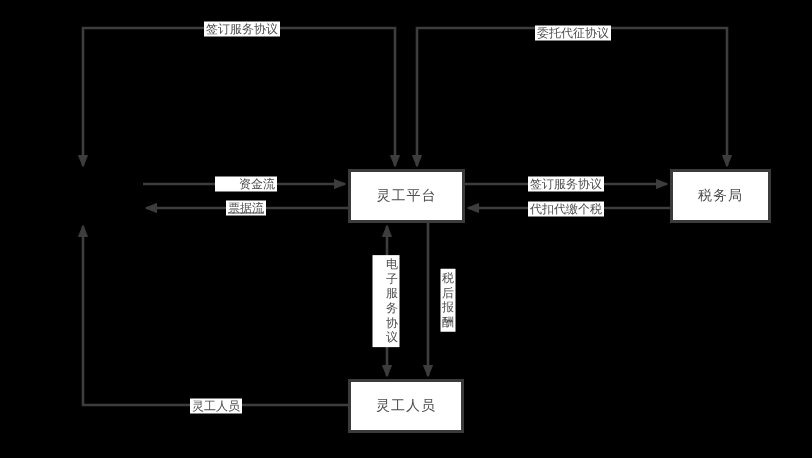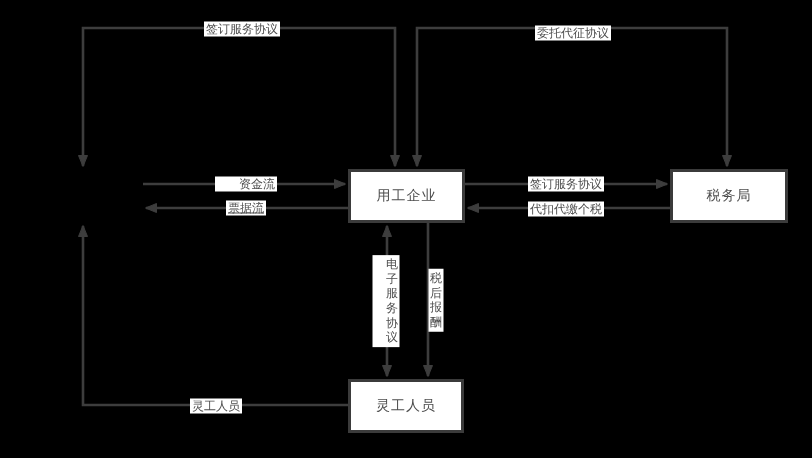--- a/index.html
+++ b/index.html
@@ -85,24 +85,24 @@
 
     <line x1="387" y1="226" x2="387" y2="376" marker-start="url(#arrow)" marker-end="url(#arrow)"></line>
 
     <line x1="428" y1="223" x2="428" y2="376" marker-end="url(#arrow)"></line>
 
     <polyline points="348,405 83,405 83,226" marker-end="url(#arrow)"></polyline>
   </svg>
 
 
   <div class="node" style="left:348px; top:169px; width:117px; height:54px;">
-    <span>用工企业</span>
+    <span>灵工平台</span>
   </div>
 
-  <div class="node" style="left:670px; top:169px; width:118px; height:54px;">
+  <div class="node" style="left:670px; top:169px; width:101px; height:54px;">
     <span>税务局</span>
   </div>
 
   <div class="node" style="left:348px; top:379px; width:116px; height:54px;justify-content:center;">
     <span>灵工人员</span>
   </div>
 
   <div class="edge-label" style="left:242px; top:29px;">签订服务协议</div>
 
   <div class="edge-label" style="left:573px; top:33px;">委托代征协议</div>
@@ -110,17 +110,17 @@
   <div class="edge-label" style="left:246px; top:184px;padding-left:24px;">资金流</div>
 
   <div class="edge-label" style="left:246px; top:208px;text-decoration:underline;">票据流</div>
 
   <div class="edge-label" style="left:566px; top:184px;">签订服务协议</div>
 
   <div class="edge-label" style="left:566px; top:209px;">代扣代缴个税</div>
 
   <div class="edge-label vertical" style="left:386px; top:301px;padding-left:12px;">电子服务协议</div>
 
-  <div class="edge-label vertical" style="left:436px; top:300px;">税后报酬</div>
+  <div class="edge-label vertical" style="left:448px; top:300px;">税后报酬</div>
 
   <div class="edge-label" style="left:216px; top:406px;">灵工人员</div>
 
 </div>
 
 </body></html>

